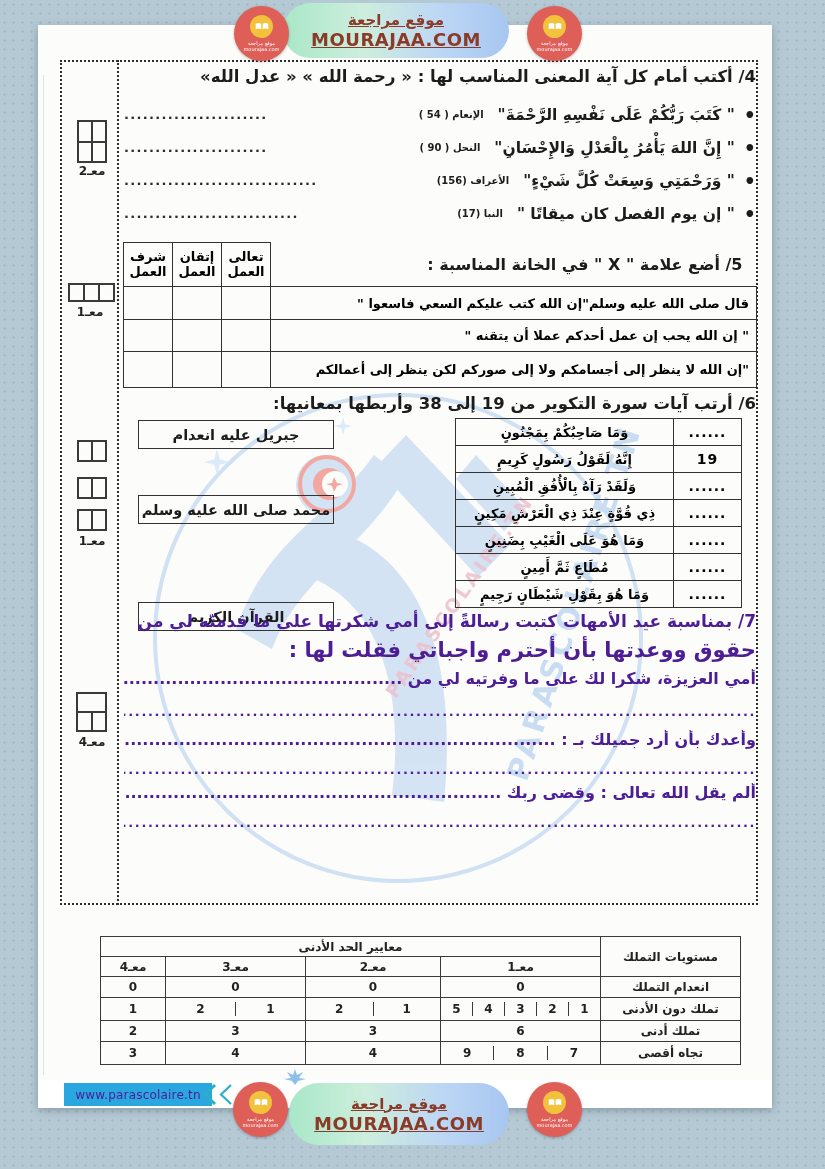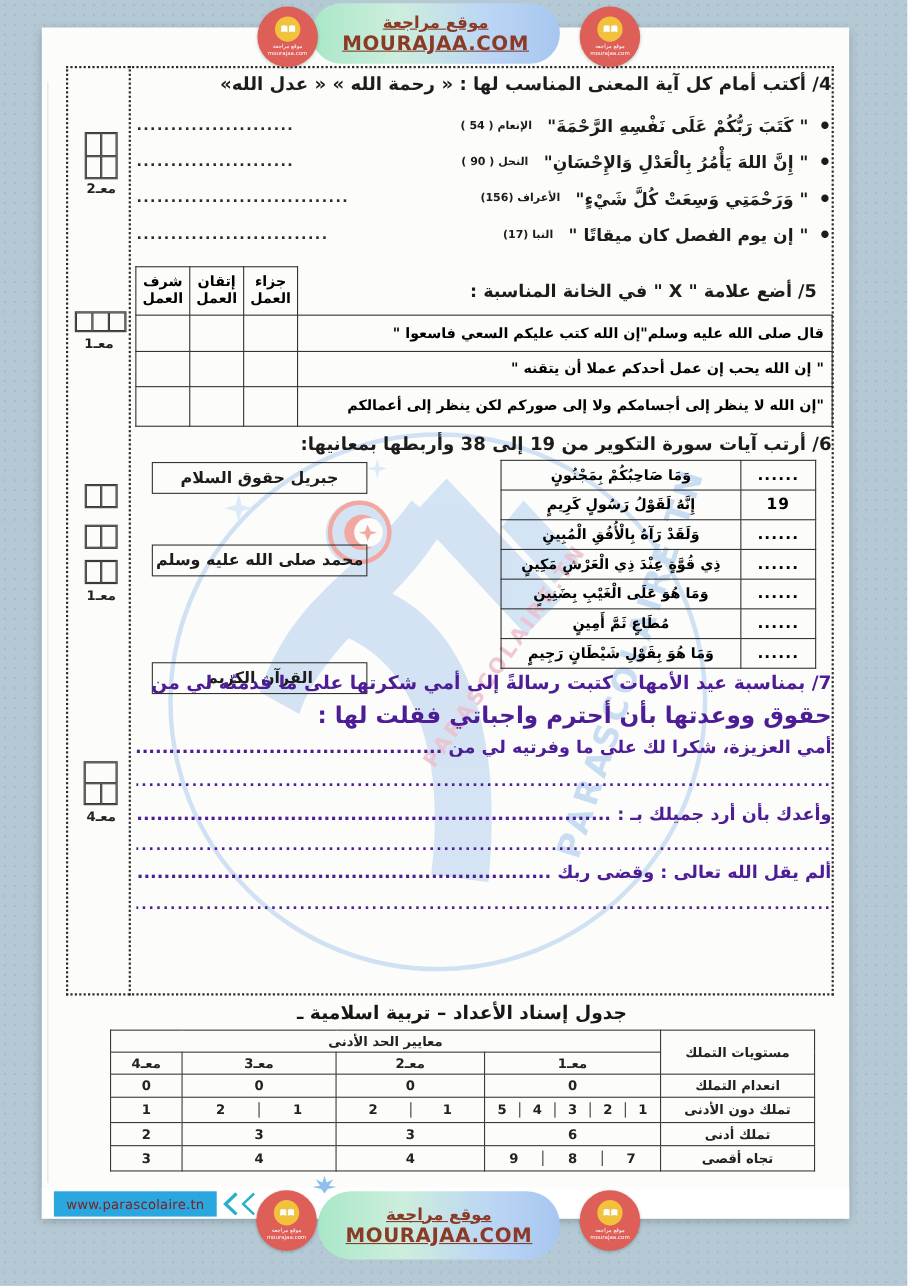--- a/index.html
+++ b/index.html
@@ -105,22 +105,22 @@
   table.grading .h1{ height:20px; }
   table.grading .h2{ height:20px; }
   table.grading .r{ height:21px; }
   table.grading .r2{ height:23px; }
   .subrow{ display:flex; direction:rtl; height:100%; align-items:stretch; }
   .sub{ flex:1; display:flex; align-items:center; justify-content:center; }
   .sub:not(:last-child){ border-left:1.4px solid #3a3a3a; }
 
   
   .footer-strip{ position:absolute; left:0; top:1055px; width:734px; height:28px; background:#ffffff; z-index:5; }
-  .footer-url{ position:absolute; left:11px; top:1058px; width:148px; height:23px; background:#2aa7df;
-    color:#7f1d1d; font-size:12px; display:flex; align-items:center; justify-content:center; z-index:6; letter-spacing:.2px; }
+  .footer-url{ position:absolute; left:26px; top:1058px; width:148px; height:23px; background:#2aa7df;
+    color:#4c1d95; font-size:12px; display:flex; align-items:center; justify-content:center; z-index:6; letter-spacing:.2px; }
   .footer-chevrons{ position:absolute; left:162px; top:1058px; z-index:6; }
   .footer-sparkle{ position:absolute; left:246px; top:1044px; z-index:6; }
 
   
   .wm{ position:absolute; z-index:1; pointer-events:none; }
   .wm-circle{ left:115px; top:368px; width:490px; height:490px; border:4px solid rgba(170,203,236,.55); border-radius:50%; }
   .wm-text1{ left:350px; top:560px; font-size:30px; font-weight:bold; color:#c8ddf2; letter-spacing:4px;
     transform:rotate(-72deg); transform-origin:center; }
   .wm-text2{ left:300px; top:560px; font-size:19px; font-weight:bold; color:#eebfcd; letter-spacing:3px;
     transform:rotate(-55deg); transform-origin:center; opacity:.85; }
@@ -231,21 +231,21 @@
             <col style="width:486px">
             <col style="width:49px">
             <col style="width:49px">
             <col style="width:49px">
           </colgroup>
         <tbody>
             <tr style="height:44px;">
           <td class="no-border">
             <div class="q5-title rtl">5/ أضع علامة " X " في الخانة المناسبة :</div>
           </td>
-          <th>جزاء العمل</th>
+          <th>تعالى العمل</th>
           <th>إتقان العمل</th>
           <th>شرف العمل</th>
         </tr>
         <tr style="height:33px;">
           <td class="statement">قال صلى الله عليه وسلم"إن الله كتب عليكم السعي فاسعوا "</td>
           <td class="mark"></td>
           <td class="mark"></td>
           <td class="mark"></td>
         </tr>
         <tr style="height:32px;">
@@ -290,36 +290,35 @@
       <tr>
             <td class="order">......</td>
           <td class="verse">مُطَاعٍ ثَمَّ أَمِينٍ</td>
           </tr>
       <tr>
             <td class="order">......</td>
           <td class="verse">وَمَا هُوَ بِقَوْلِ شَيْطَانٍ رَجِيمٍ</td>
           </tr>
     </tbody>
       </table>
-    <div class="meaning-box" style="top:395px;">جبريل حقوق السلام</div>
+    <div class="meaning-box" style="top:395px;">جبريل عليه انعدام</div>
     <div class="meaning-box" style="top:470px;">محمد صلى الله عليه وسلم</div>
     <div class="meaning-box" style="top:543px;margin-top:34px;">القرآن الكريم</div>
 
     <div class="q7 rtl">
       <p class="l1">7/ بمناسبة عيد الأمهات كتبت رسالةً إلى أمي شكرتها على ما قدمتّه لي من</p>
       <p class="l2">حقوق ووعدتها  بأن أحترم واجباتي فقلت لها :</p>
       <p class="l3">أمي العزيزة، شكرا لك على ما وفرتيه لي من ..........................................................</p>
       <p class="dotline">....................................................................................................................</p>
       <p class="l4">وأعدك بأن أرد جميلك بـ : ..............................................................................</p>
       <p class="dotline2">....................................................................................................................</p>
       <p class="l5">ألم يقل الله تعالى : وقضى ربك ..........................................................................</p>
       <p class="dotline3">....................................................................................................................</p>
     </div>
 
-    <div class="grading-title">جدول إسناد الأعداد – تربية اسلامية ـ</div>
     <table class="grading">
       <colgroup>
           <col style="width:140px">
           <col style="width:160px">
           <col style="width:135px">
           <col style="width:140px">
           <col style="width:65px">
         </colgroup>
       <tbody>
           <tr class="h1">

